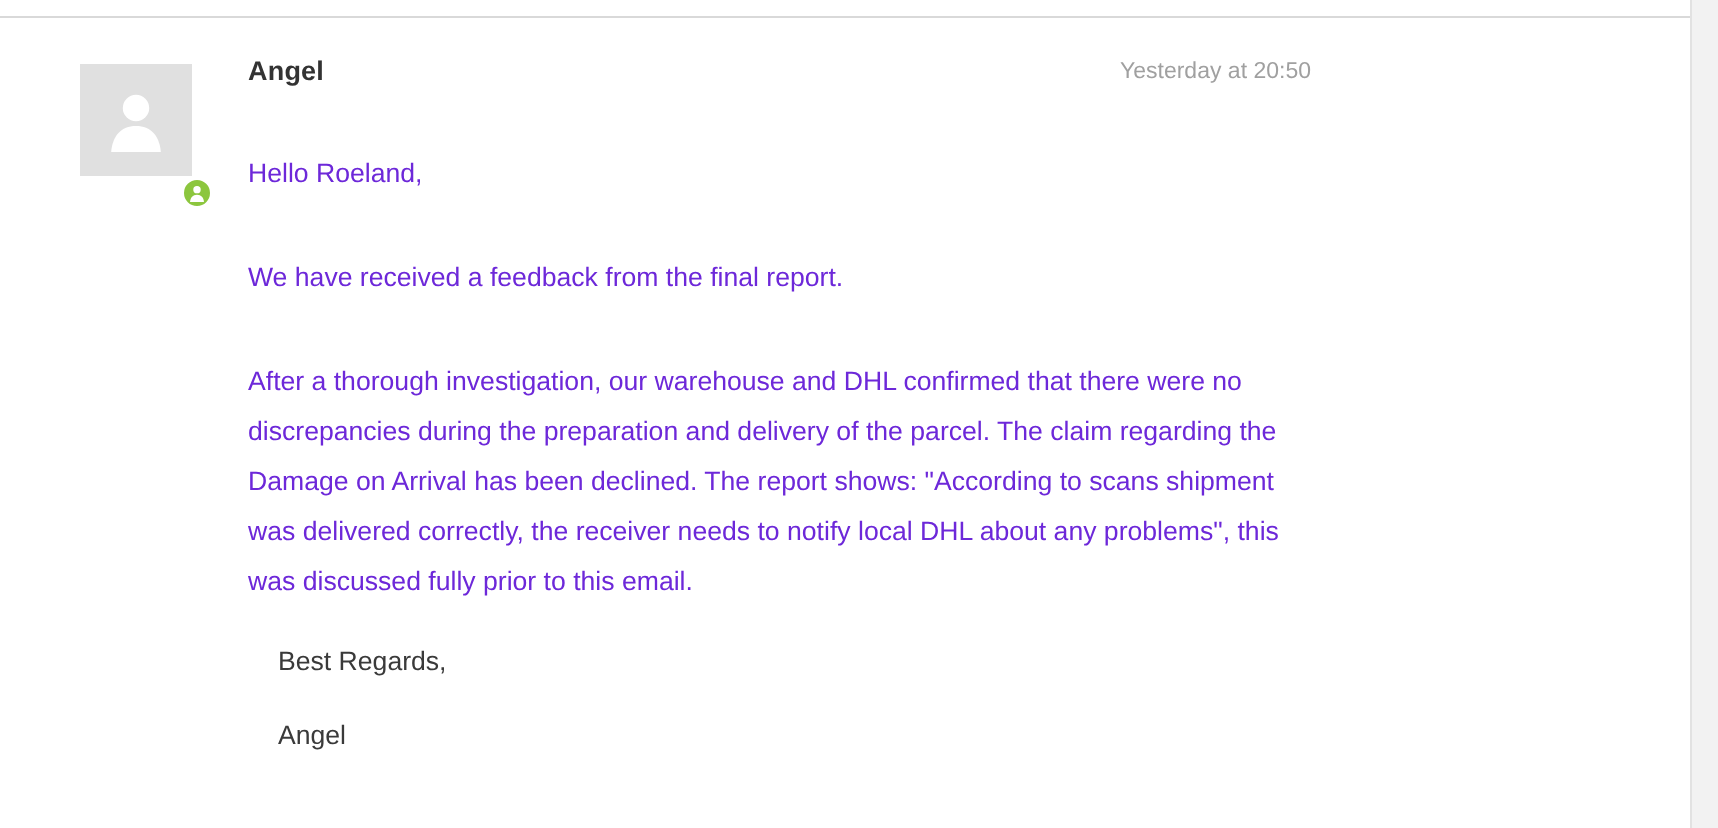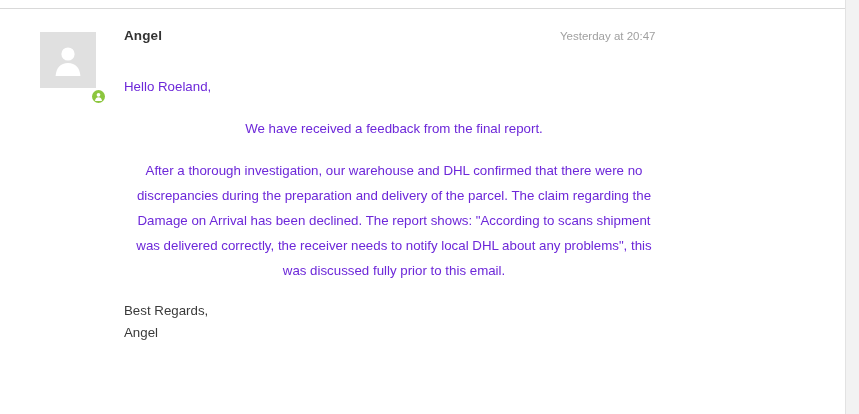--- a/index.html
+++ b/index.html
@@ -100,22 +100,22 @@
     white-space: nowrap;
   }
   .para {
     font-size: 13.3px;
     line-height: 25px;
     color: #6d28d9;
     margin: 0;
     width: 540px;
   }
   .p-greeting { margin-top: 24px; }
-  .p-gap { margin-top: 17px; text-align: center; }
-  .sig-line { font-size: 13.3px; line-height: 22px; color: #3a3a3a; margin: 0; }
+  .p-gap { margin-top: 27px; }
+  .sig-line { font-size: 13.3px; line-height: 22px; color: #3a3a3a; margin: 15px; }
   .sig-block { margin-top: 17px; }
 </style>
 </head>
 <body>
 
 <div class="top-rule"></div>
 
 <div class="message">
 
   <div class="avatar-col">
@@ -129,21 +129,21 @@
       <svg width="9" height="9" viewBox="0 0 30 32">
         <circle cx="15" cy="10" r="6.6" fill="#ffffff"></circle>
         <path d="M15 19 C7.5 19 3.2 24 2.6 32 L27.4 32 C26.8 24 22.5 19 15 19 Z" fill="#ffffff"></path>
       </svg>
     </div>
   </div>
 
   <div class="body-col">
     <div class="head-row">
       <div class="sender">Angel</div>
-      <div class="timestamp">Yesterday at 20:47</div>
+      <div class="timestamp">Yesterday at 20:50</div>
     </div>
 
     <p class="para p-greeting">Hello Roeland,</p>
     <p class="para p-gap">We have received a feedback from the final report.</p>
     <p class="para p-gap">After a thorough investigation, our warehouse and DHL confirmed that there were no discrepancies during the preparation and delivery of the parcel. The claim regarding the Damage on Arrival has been declined. The report shows: "According to scans shipment was delivered correctly, the receiver needs to notify local DHL about any problems", this was discussed fully prior to this email.</p>
 
     <div class="sig-block">
       <p class="sig-line">Best Regards,</p>
       <p class="sig-line">Angel</p>
     </div>

